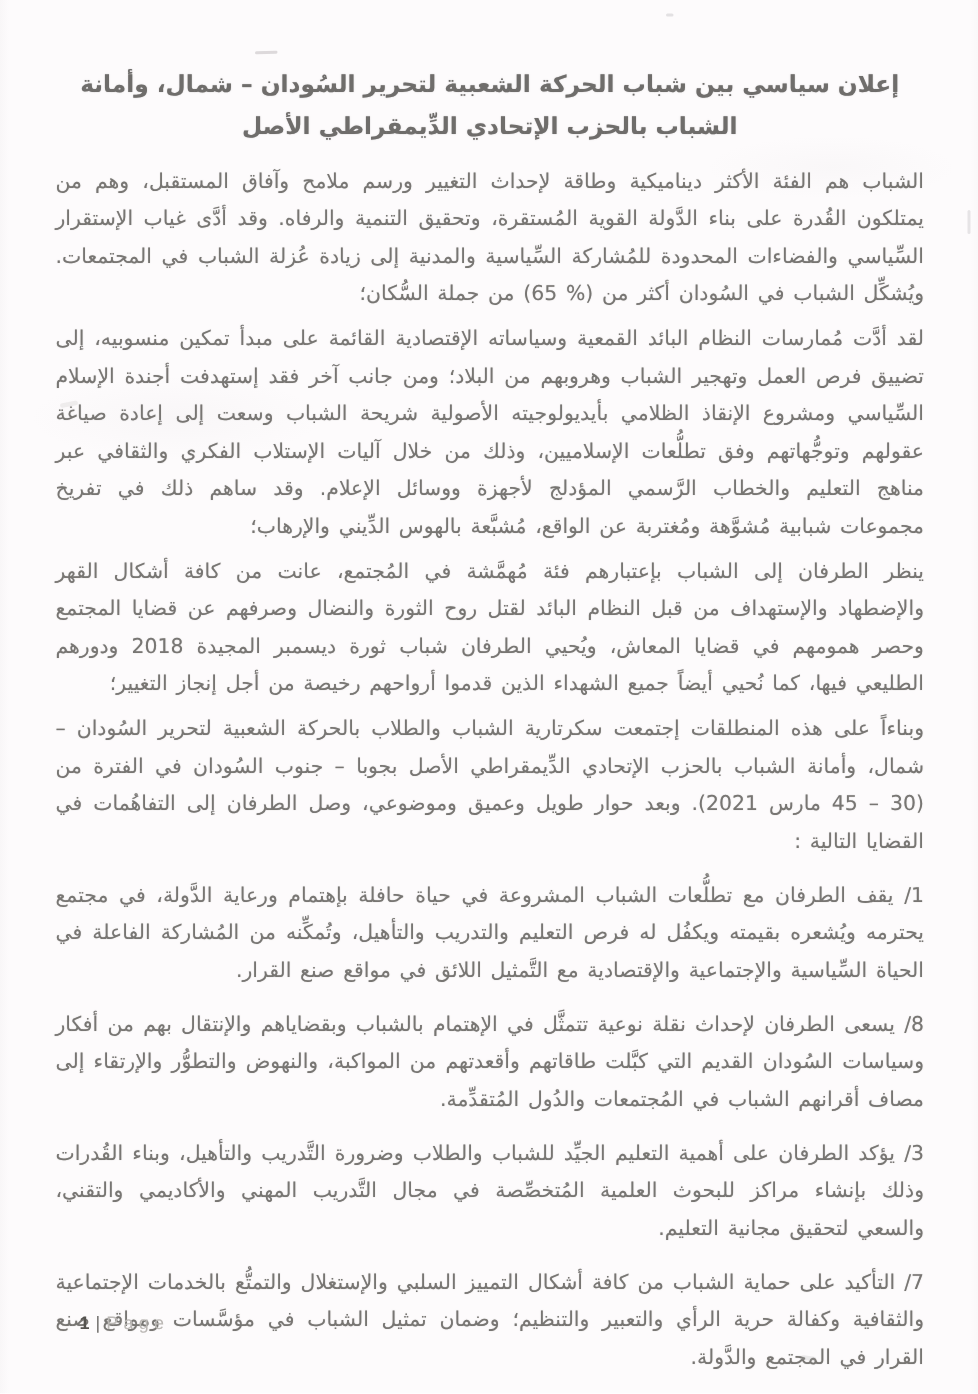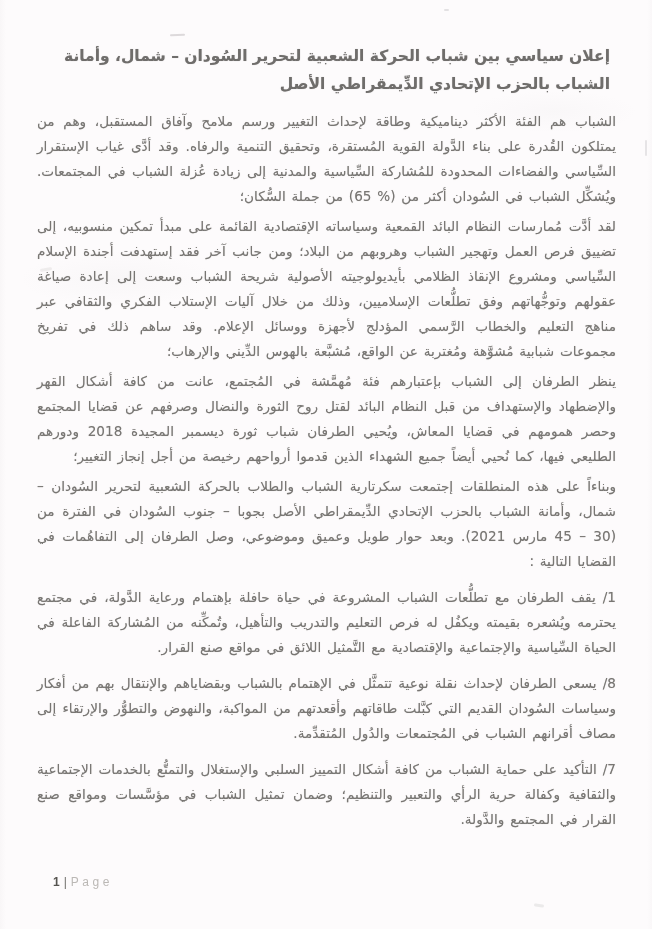--- a/index.html
+++ b/index.html
@@ -20,20 +20,21 @@
   .content{
     position:absolute;
     top:42px;right:36px;left:37px;
     direction:rtl;
   }
   .doc-title{
     margin:0 6px 11px 6px;
     font-size:15.5px;
     font-weight:bold;
     color:#6f6d6b;
+    text-align:center;
     line-height:28px;
     text-shadow:0 0 0.8px rgba(120,118,116,0.55);
   }
   .para{
     margin:0 0 5px 0;
     font-size:13.6px;
     color:#787673;
     line-height:25px;
     text-align:justify;
     word-spacing:1.5px;
@@ -72,20 +73,21 @@
     <p class="para">لقد أدَّت مُمارسات النظام البائد القمعية وسياساته الإقتصادية القائمة على مبدأ تمكين منسوبيه، إلى تضييق فرص العمل وتهجير الشباب وهروبهم من البلاد؛ ومن جانب آخر فقد إستهدفت أجندة الإسلام السِّياسي ومشروع الإنقاذ الظلامي بأيديولوجيته الأصولية شريحة الشباب وسعت إلى إعادة صياغة عقولهم وتوجُّهاتهم وفق تطلُّعات الإسلاميين، وذلك من خلال آليات الإستلاب الفكري والثقافي عبر مناهج التعليم والخطاب الرَّسمي المؤدلج لأجهزة ووسائل الإعلام. وقد ساهم ذلك في تفريخ مجموعات شبابية مُشوَّهة ومُغتربة عن الواقع، مُشبَّعة بالهوس الدِّيني والإرهاب؛</p>
 
     <p class="para">ينظر الطرفان إلى الشباب بإعتبارهم فئة مُهمَّشة في المُجتمع، عانت من كافة أشكال القهر والإضطهاد والإستهداف من قبل النظام البائد لقتل روح الثورة والنضال وصرفهم عن قضايا المجتمع وحصر همومهم في قضايا المعاش، ويُحيي الطرفان شباب ثورة ديسمبر المجيدة 2018 ودورهم الطليعي فيها، كما نُحيي أيضاً جميع الشهداء الذين قدموا أرواحهم رخيصة من أجل إنجاز التغيير؛</p>
 
     <p class="para">وبناءاً على هذه المنطلقات إجتمعت سكرتارية الشباب والطلاب بالحركة الشعبية لتحرير السُودان – شمال، وأمانة الشباب بالحزب الإتحادي الدِّيمقراطي الأصل بجوبا – جنوب السُودان في الفترة من (30 – 45 مارس 2021). وبعد حوار طويل وعميق وموضوعي، وصل الطرفان إلى التفاهُمات في القضايا التالية :</p>
 
     <p class="para item">1/ يقف الطرفان مع تطلُّعات الشباب المشروعة في حياة حافلة بإهتمام ورعاية الدَّولة، في مجتمع يحترمه ويُشعره بقيمته ويكفُل له فرص التعليم  والتدريب والتأهيل، وتُمكِّنه من المُشاركة الفاعلة في الحياة السِّياسية والإجتماعية والإقتصادية مع التَّمثيل اللائق في مواقع صنع القرار.</p>
 
     <p class="para item">8/ يسعى الطرفان لإحداث نقلة نوعية تتمثَّل في الإهتمام بالشباب وبقضاياهم والإنتقال بهم من أفكار وسياسات السُودان القديم التي كبَّلت طاقاتهم وأقعدتهم من المواكبة، والنهوض والتطوُّر والإرتقاء إلى مصاف أقرانهم الشباب في المُجتمعات والدُول المُتقدِّمة.</p>
 
+    <p class="para item">3/ يؤكد الطرفان على أهمية التعليم الجيِّد للشباب والطلاب وضرورة التَّدريب والتأهيل، وبناء القُدرات وذلك بإنشاء مراكز للبحوث العلمية المُتخصِّصة في مجال التَّدريب المهني والأكاديمي والتقني، والسعي لتحقيق مجانية التعليم.</p>
 
     <p class="para item">7/ التأكيد على حماية الشباب من كافة أشكال التمييز السلبي والإستغلال والتمتُّع بالخدمات الإجتماعية والثقافية وكفالة حرية الرأي والتعبير والتنظيم؛ وضمان تمثيل الشباب في مؤسَّسات ومواقع صنع القرار في المجتمع والدَّولة.</p>
   </div>
 
   <div class="footer">
     <span class="pg-num">1</span><span class="pg-sep">|</span><span class="pg-label">Page</span>
   </div>
 
   <div class="artifact a1"></div>
   <div class="artifact a2"></div>

